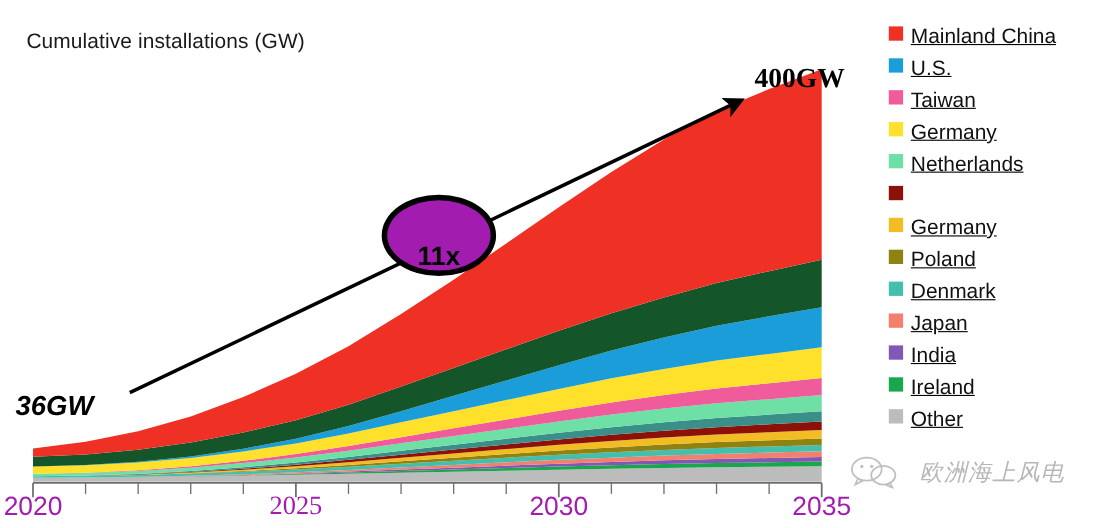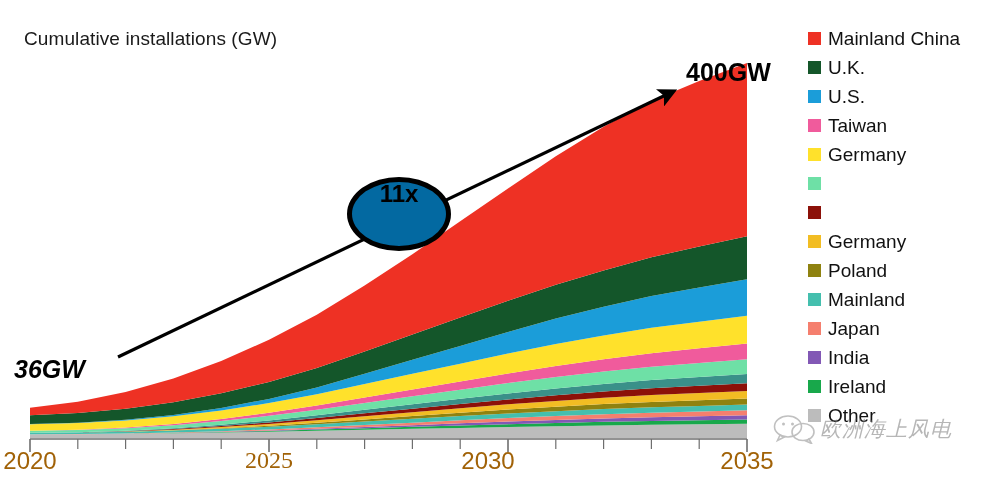--- a/index.html
+++ b/index.html
@@ -55,63 +55,64 @@
   #label-start {
     left: 14px;
     top: 355px;
     font-size: 25px;
     font-style: italic;
   }
   #label-end {
     left: 686px;
     top: 58px;
     font-size: 25px;
+    font-family: Liberation Serif, serif;
   }
   #multiplier-badge {
     position: absolute;
     left: 347px;
     top: 177px;
     width: 104px;
     height: 74px;
     border: 5px solid #000000;
     border-radius: 50%;
-    background: #0369a1;
+    background: #a21caf;
     box-sizing: border-box;
     display: flex;
-    align-items: flex-start;
+    align-items: flex-end;
     justify-content: center;
   }
   #multiplier-label {
     font-size: 24px;
     font-weight: bold;
     color: #000000;
     line-height: 1;
   }
 
   
   .xtick-label {
     position: absolute;
     top: 447px;
     font-size: 24px;
-    color: #a16207;
+    color: #a21caf;
     white-space: nowrap;
     transform: translateX(-50%);
   }
 
   
   #legend {
     position: absolute;
     left: 808px;
     top: 24px;
     width: 192px;
   }
   .legend-item {
     display: flex;
-    align-items: center;
     height: 29px;
+    text-decoration: underline;
   }
   .legend-swatch {
     width: 13px;
     height: 13px;
     flex: 0 0 13px;
     margin-right: 7px;
   }
   .legend-label {
     font-size: 19px;
     color: #111111;
@@ -128,21 +129,21 @@
     align-items: center;
     opacity: 0.55;
     pointer-events: none;
   }
   #watermark-text {
     font-size: 21px;
     color: #7b7b7b;
     font-family: "DejaVu Sans", sans-serif;
     font-style: italic;
     letter-spacing: 1px;
-    margin-left: 2px;
+    margin-left: 18px;
   }
 </style>
 </head>
 <body>
 
 <div id="chart-figure">
 
   <div id="chart-title">Cumulative installations (GW)</div>
 
   <div id="plot-area">
@@ -201,62 +202,59 @@
 
   <div id="label-end" class="annot-label">400GW</div>
 
   <div id="multiplier-badge">
     <span id="multiplier-label">11x</span>
   </div>
 
   <div id="xtick-labels">
       <div class="xtick-label" style="left: 30px;">2020</div>
       <div class="xtick-label" style="left: 269px; font-family: Liberation Serif, serif;">2025</div>
-      <div class="xtick-label" style="left: 488px; text-align: right;">2030</div>
+      <div class="xtick-label" style="left: 508px; text-align: right;">2030</div>
       <div class="xtick-label" style="left: 747px;">2035</div>
     </div>
 
   <div id="legend">
       <div class="legend-item">
         <span class="legend-swatch" style="background: rgb(238, 49, 36);"></span>
         <span class="legend-label">Mainland China</span>
       </div>
       <div class="legend-item">
-        <span class="legend-swatch" style="background: rgb(20, 86, 42);"></span>
-        <span class="legend-label">U.K.</span>
-      </div>
-      <div class="legend-item">
         <span class="legend-swatch" style="background: rgb(27, 157, 217);"></span>
         <span class="legend-label">U.S.</span>
       </div>
       <div class="legend-item">
         <span class="legend-swatch" style="background: rgb(240, 91, 156);"></span>
         <span class="legend-label">Taiwan</span>
       </div>
       <div class="legend-item">
         <span class="legend-swatch" style="background: rgb(255, 225, 43);"></span>
         <span class="legend-label">Germany</span>
       </div>
       <div class="legend-item">
         <span class="legend-swatch" style="background: rgb(110, 224, 166);"></span>
+        <span class="legend-label">Netherlands</span>
       </div>
       <div class="legend-item">
         <span class="legend-swatch" style="background: rgb(140, 17, 9);"></span>
       </div>
       <div class="legend-item">
         <span class="legend-swatch" style="background: rgb(242, 189, 35);"></span>
         <span class="legend-label">Germany</span>
       </div>
       <div class="legend-item">
         <span class="legend-swatch" style="background: rgb(143, 130, 16);"></span>
         <span class="legend-label">Poland</span>
       </div>
       <div class="legend-item">
         <span class="legend-swatch" style="background: rgb(68, 191, 174);"></span>
-        <span class="legend-label">Mainland</span>
+        <span class="legend-label">Denmark</span>
       </div>
       <div class="legend-item">
         <span class="legend-swatch" style="background: rgb(245, 127, 110);"></span>
         <span class="legend-label">Japan</span>
       </div>
       <div class="legend-item">
         <span class="legend-swatch" style="background: rgb(130, 88, 181);"></span>
         <span class="legend-label">India</span>
       </div>
       <div class="legend-item">

